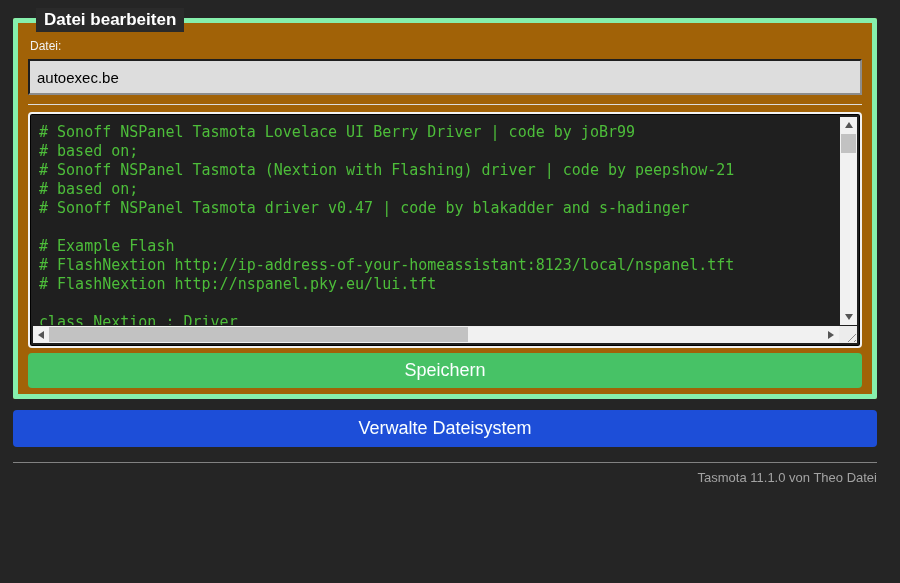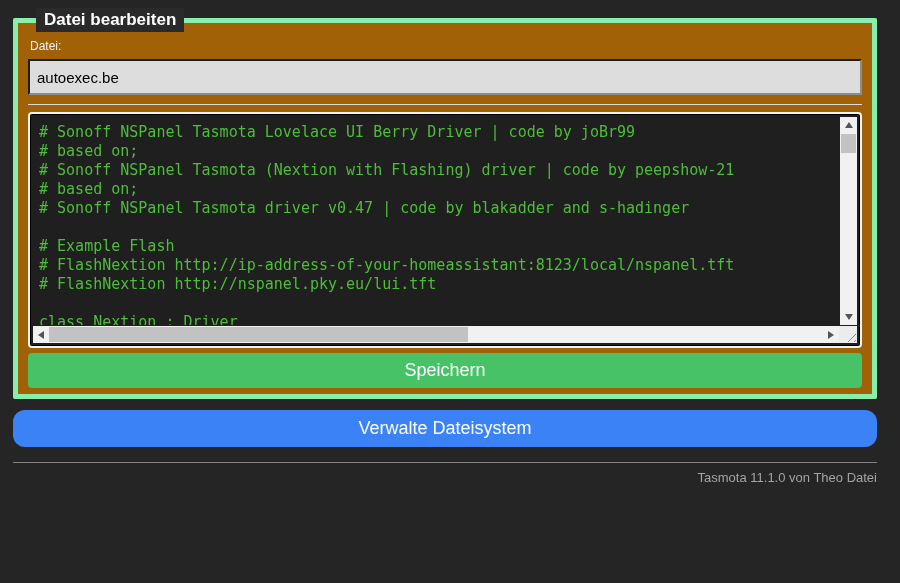--- a/index.html
+++ b/index.html
@@ -140,22 +140,22 @@
   }
   .save-button {
     margin-top: 5px;
     height: 35px;
     border-radius: 4px;
     background: #47c266;
   }
   .manage-button {
     margin-top: 11px;
     height: 37px;
-    border-radius: 12px;
-    background: #3b82f6;
+    border-radius: 4px;
+    background: #1d4ed8;
   }
 
   
   .footer { margin-top: 15px; }
   hr.footer-rule {
     border: none;
     border-top: 1px solid #828282;
   }
   .footer-text {
     margin-top: 7px;

